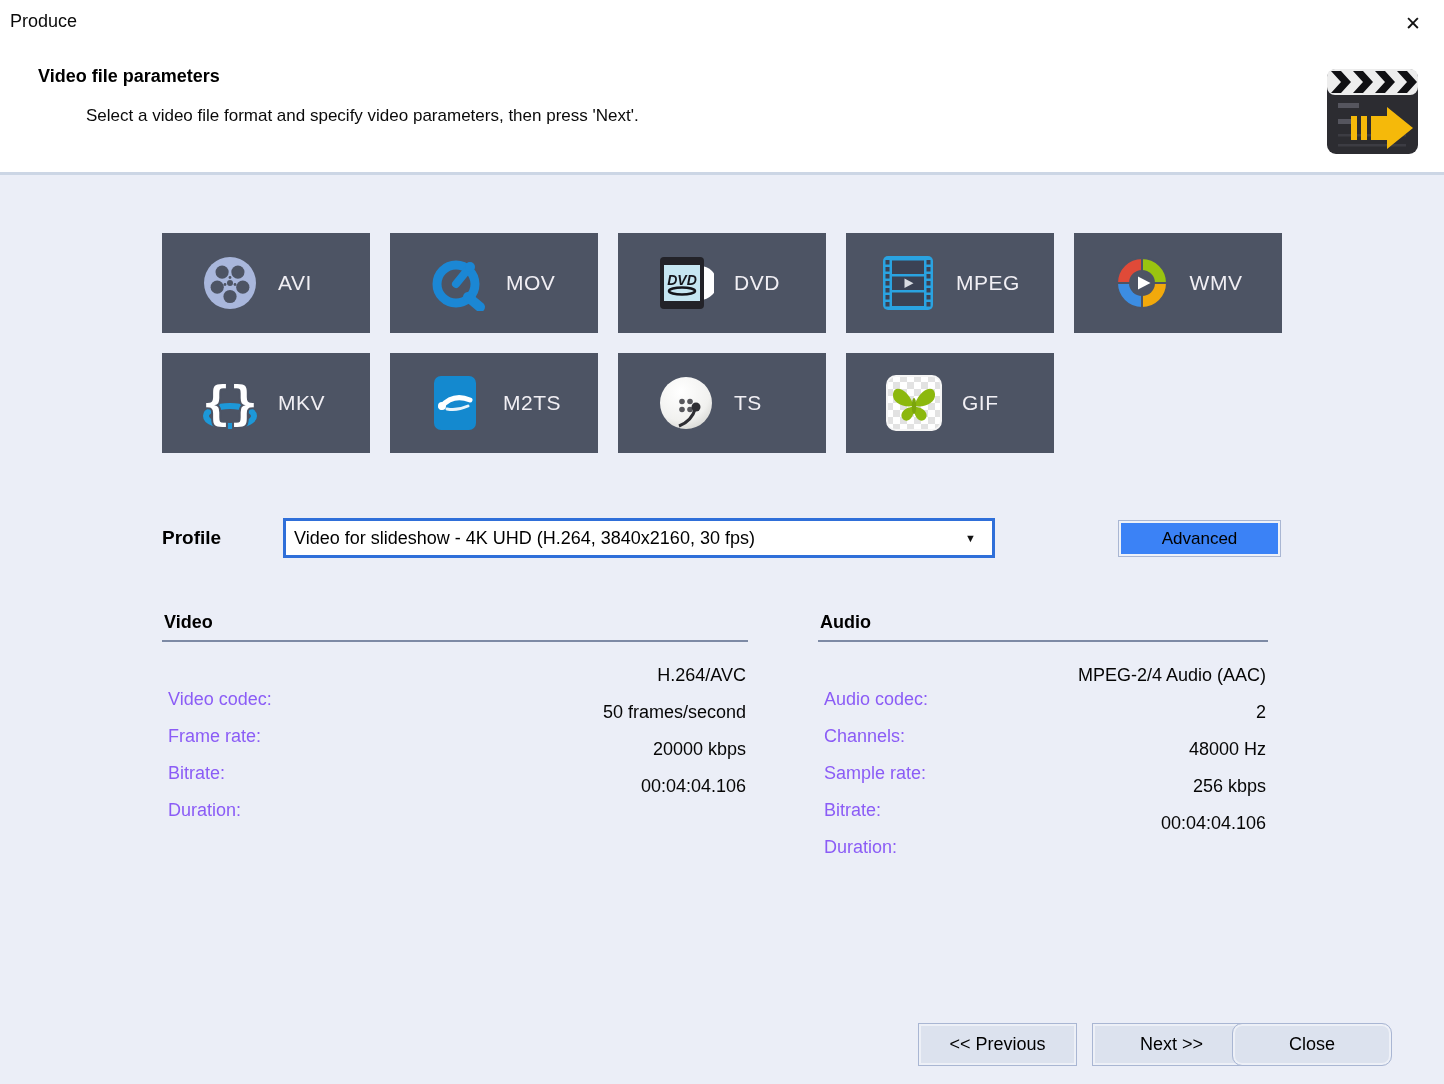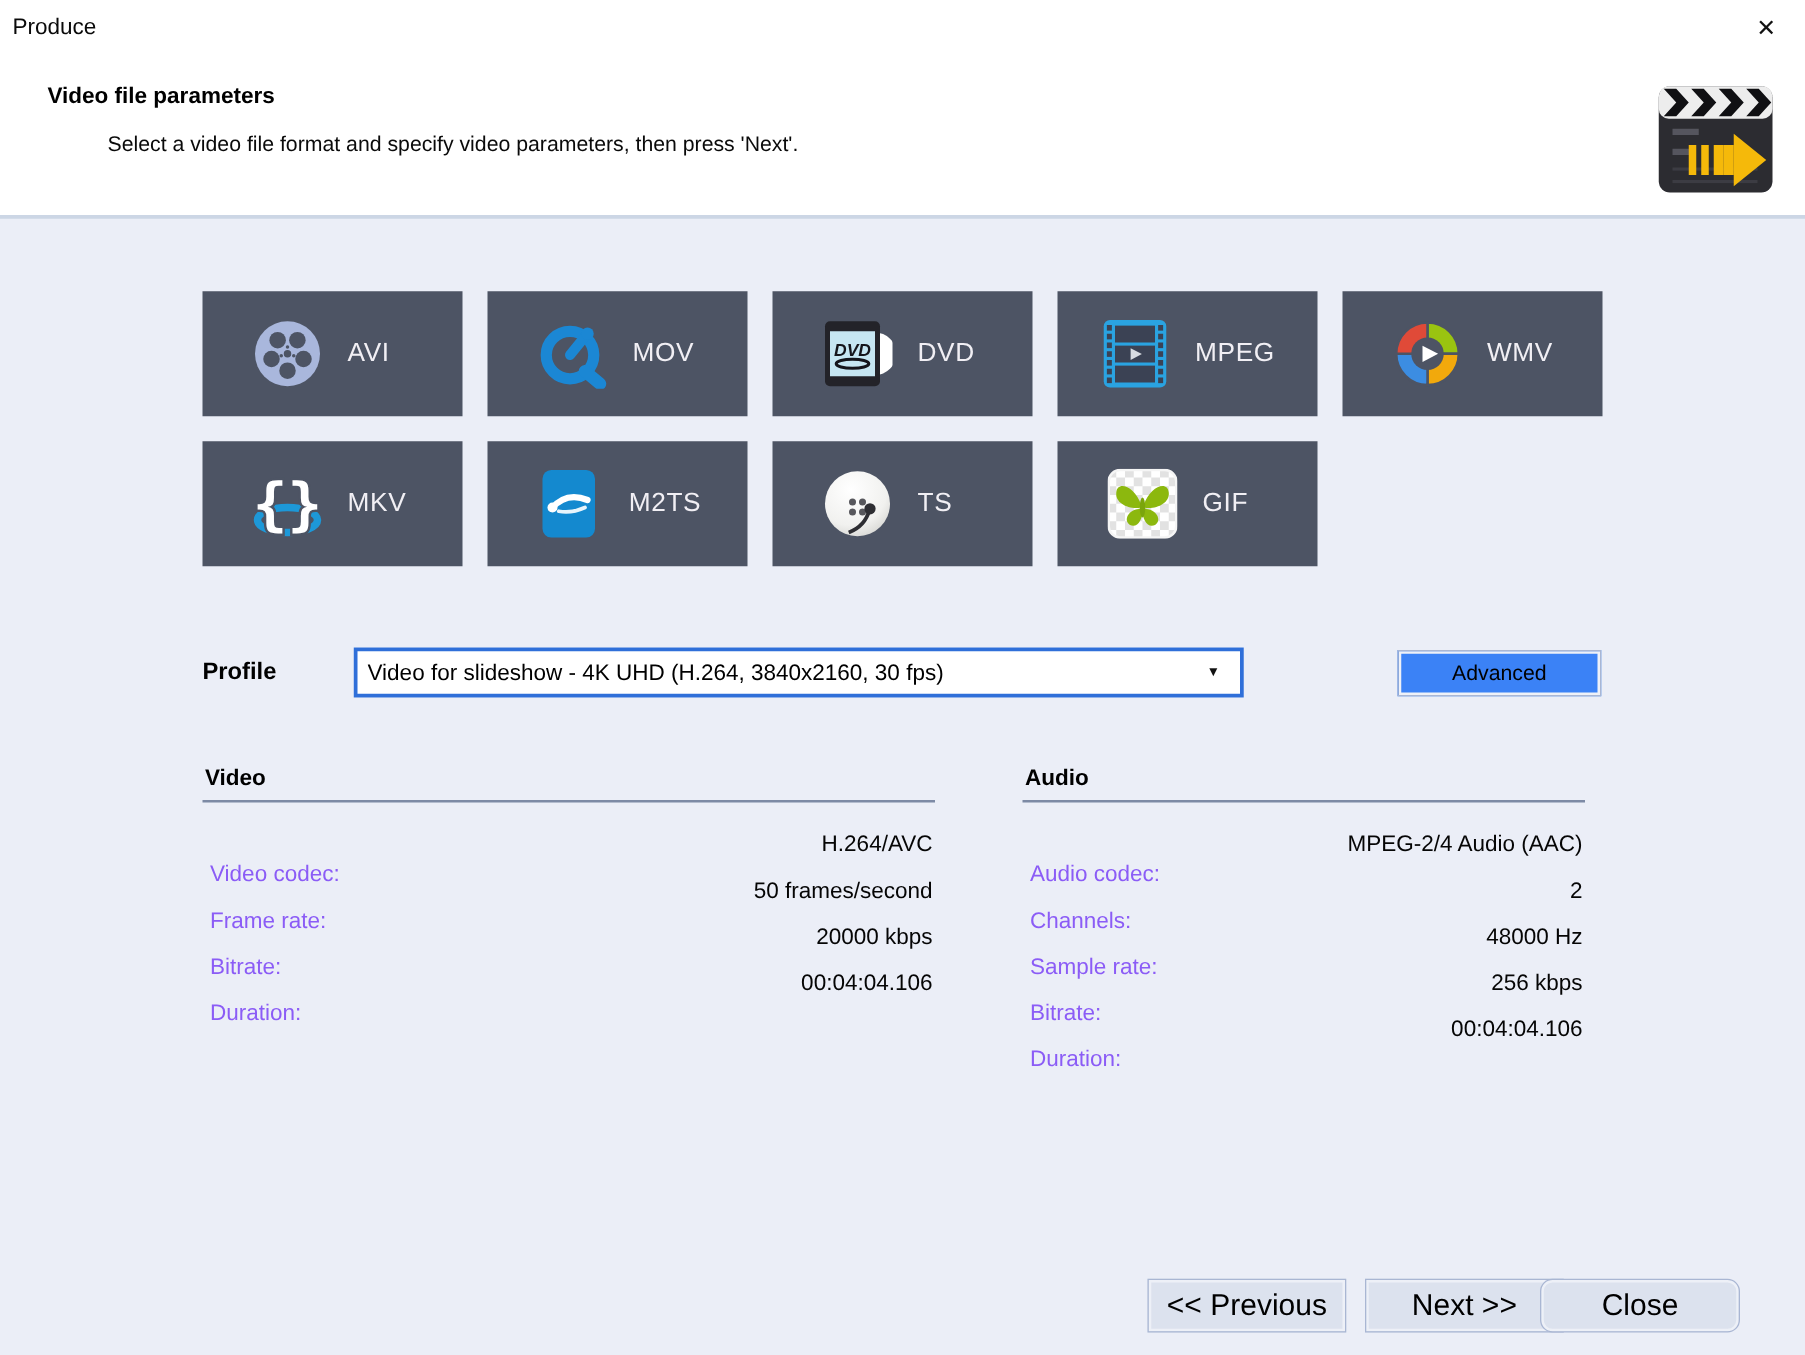--- a/index.html
+++ b/index.html
@@ -105,21 +105,21 @@
   }
   .detail-row .drow-label { color: #8b5cf6; margin-top: 48px; }
   .detail-row .drow-value { color: #050505; }
 
   
   .footer-btn {
     position: absolute; top: 848px; height: 43px;
     background: #dce2ee;
     border: 1px solid #a9b6d3;
     box-shadow: inset 0 0 0 2px #edf0f7;
-    font-size: 24px; color: #000; cursor: pointer;
+    font-size: 18px; color: #000; cursor: pointer;
     font-family: "Liberation Sans", sans-serif;
   }
   .footer-btn.prev { left: 918px; width: 159px; }
   .footer-btn.next { left: 1092px; width: 159px; }
   .footer-btn.close { left: 1232px; width: 160px; border-radius: 10px; }
 </style>
 </head>
 <body>
 
 <div class="titlebar-title">Produce</div>

